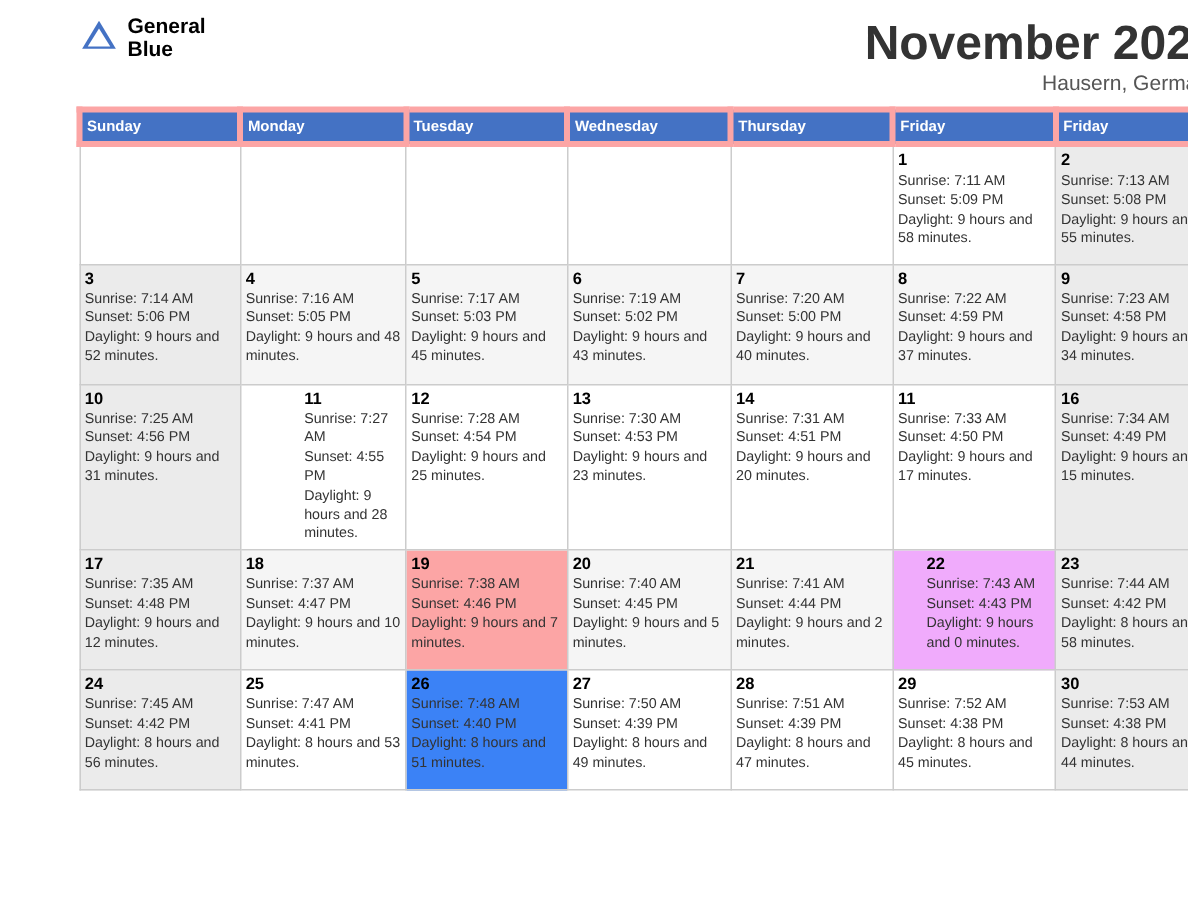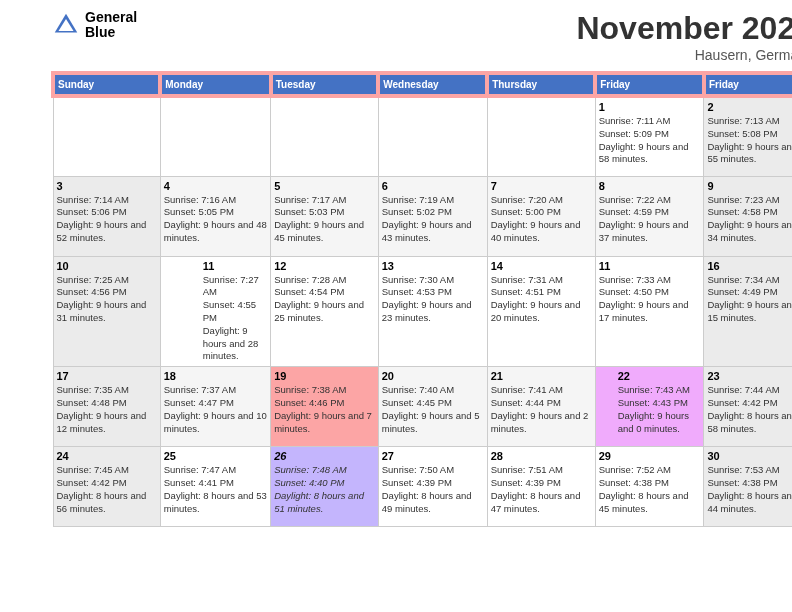--- a/index.html
+++ b/index.html
@@ -165,21 +165,21 @@
         </tr>
         <tr>
           <td style="background: rgb(235, 235, 235);">
             <div class="day-num">24</div>
             <div class="day-info">Sunrise: 7:45 AM<br>Sunset: 4:42 PM<br>Daylight: 8 hours and 56 minutes.</div>
           </td>
           <td style="background: rgb(255, 255, 255);">
             <div class="day-num">25</div>
             <div class="day-info">Sunrise: 7:47 AM<br>Sunset: 4:41 PM<br>Daylight: 8 hours and 53 minutes.</div>
           </td>
-          <td style="background: #c4b5fd; font-style: italic;">
+          <td style="background: #3b82f6;">
             <div class="day-num">26</div>
             <div class="day-info">Sunrise: 7:48 AM<br>Sunset: 4:40 PM<br>Daylight: 8 hours and 51 minutes.</div>
           </td>
           <td style="background: rgb(255, 255, 255);">
             <div class="day-num">27</div>
             <div class="day-info">Sunrise: 7:50 AM<br>Sunset: 4:39 PM<br>Daylight: 8 hours and 49 minutes.</div>
           </td>
           <td style="background: rgb(255, 255, 255);">
             <div class="day-num">28</div>
             <div class="day-info">Sunrise: 7:51 AM<br>Sunset: 4:39 PM<br>Daylight: 8 hours and 47 minutes.</div>

